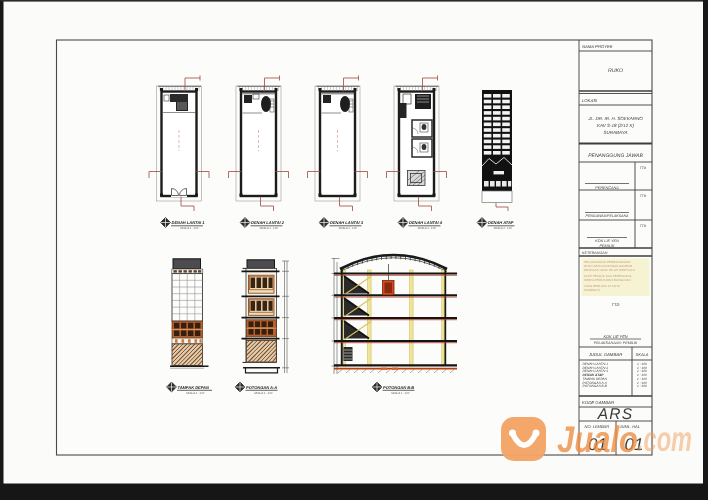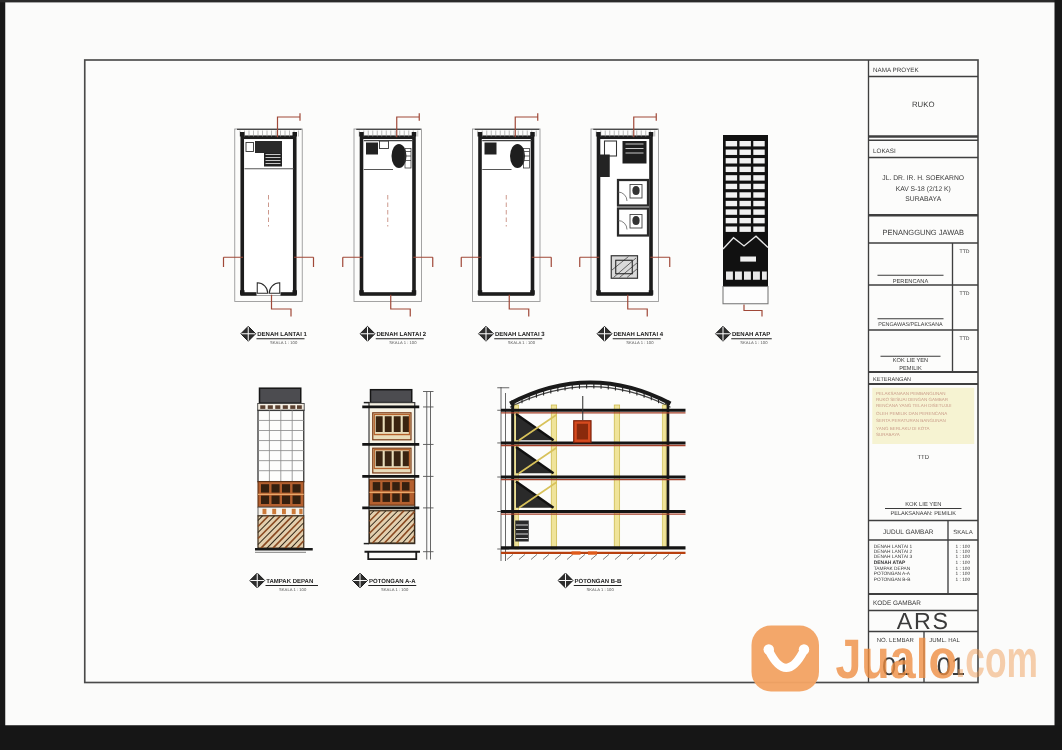--- a/index.html
+++ b/index.html
@@ -1,17 +1,17 @@
 <!DOCTYPE html>
 <html><head>
 <meta charset="utf-8">
 <style>
   html,body{margin:0;padding:0;}
   body{width:708px;height:500px;overflow:hidden;background:#fbfbfa;font-family:"Liberation Sans",sans-serif;}
-  #stage{position:relative;width:708px;height:500px;}
+  #stage{position:relative;width:708px;height:500px;font-style:italic;}
   svg{position:absolute;left:0;top:0;}
 </style>
 </head>
 <body>
 <div id="stage">
 <svg width="708" height="500" viewBox="0 0 708 500" xmlns="http://www.w3.org/2000/svg" shape-rendering="auto" text-rendering="geometricPrecision">
 
 <rect x="0" y="0" width="708" height="500" fill="#fbfbfa"></rect>
 
 <rect x="0" y="0" width="3.5" height="500" fill="#181818"></rect>

